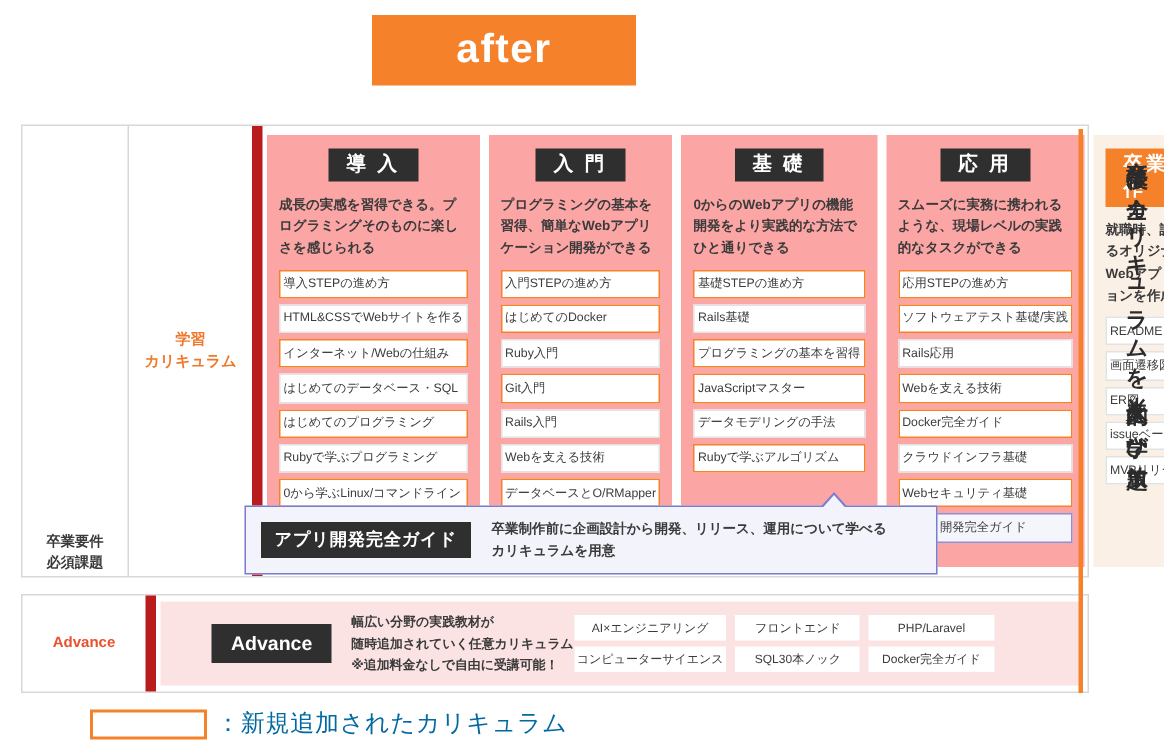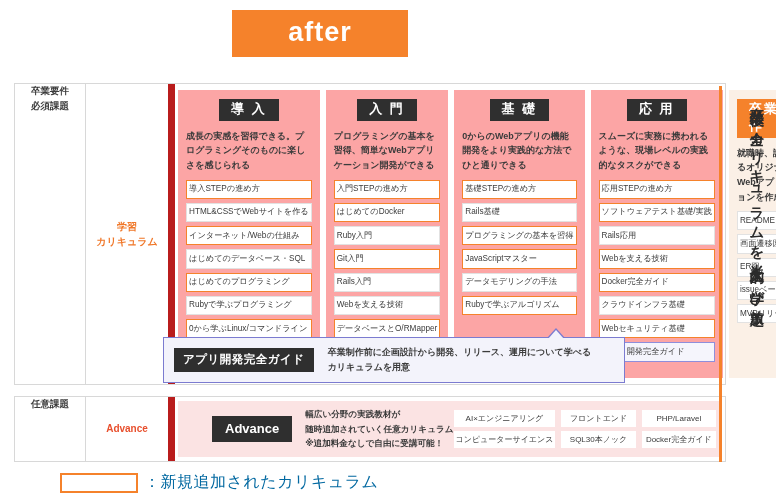--- a/index.html
+++ b/index.html
@@ -7,21 +7,21 @@
     width:776px;height:502px;
     background:#ffffff;
     font-family:"Liberation Sans","DejaVu Sans",sans-serif;
     color:#333333;
     overflow:hidden;
     position:relative;
   }
   
   .title-wrap{
     position:absolute;left:0;top:10px;width:640px;
-    display:flex;justify-content:center;
+    display:flex;justify-content:center;padding-left:16px;
   }
   .title-badge{
     background:#F5822B;
     color:#ffffff;
     font-size:27px;
     font-weight:bold;
     letter-spacing:1px;
     padding:7px 56px 9px;
     line-height:1.15;
   }
@@ -32,21 +32,21 @@
     left:14px;top:83px;
     width:712px;height:302px;
     border:1px solid #d8d8d8;
     box-sizing:border-box;
     display:flex;
     background:#ffffff;
   }
   .cell-req{
     width:70px;flex:0 0 70px;
     border-right:1px solid #d8d8d8;
-    display:flex;align-items:flex-start;justify-content:center;
+    display:flex;align-items:flex-end;justify-content:center;
     text-align:center;
     font-size:9.5px;font-weight:bold;line-height:1.55;color:#3b3b3b;
   }
   .cell-curri{
     width:82px;flex:0 0 82px;
     border-right:7px solid #b91c1c;
     display:flex;align-items:center;justify-content:center;
     text-align:center;
     font-size:10px;font-weight:bold;line-height:1.55;color:#F0782A;
   }
@@ -296,23 +296,20 @@
 <div class="caret-in"></div>
 <div class="callout">
   <div class="callout-badge">アプリ開発完全ガイド</div>
   <div class="callout-text">
     <div>卒業制作前に企画設計から開発、リリース、運用について学べる</div>
     <div>カリキュラムを用意</div>
   </div>
 </div>
 
 <div class="advance">
-  <div class="cell-req">
-    <span>任意課題</span>
-  </div>
   <div class="cell-curri">
     <span style="color:#E8502E">Advance</span>
   </div>
   <div class="adv-body">
     <div class="adv-badge">Advance</div>
     <div class="adv-text">
       <div>幅広い分野の実践教材が</div>
       <div>随時追加されていく任意カリキュラム</div>
       <div>※追加料金なしで自由に受講可能！</div>
     </div>

